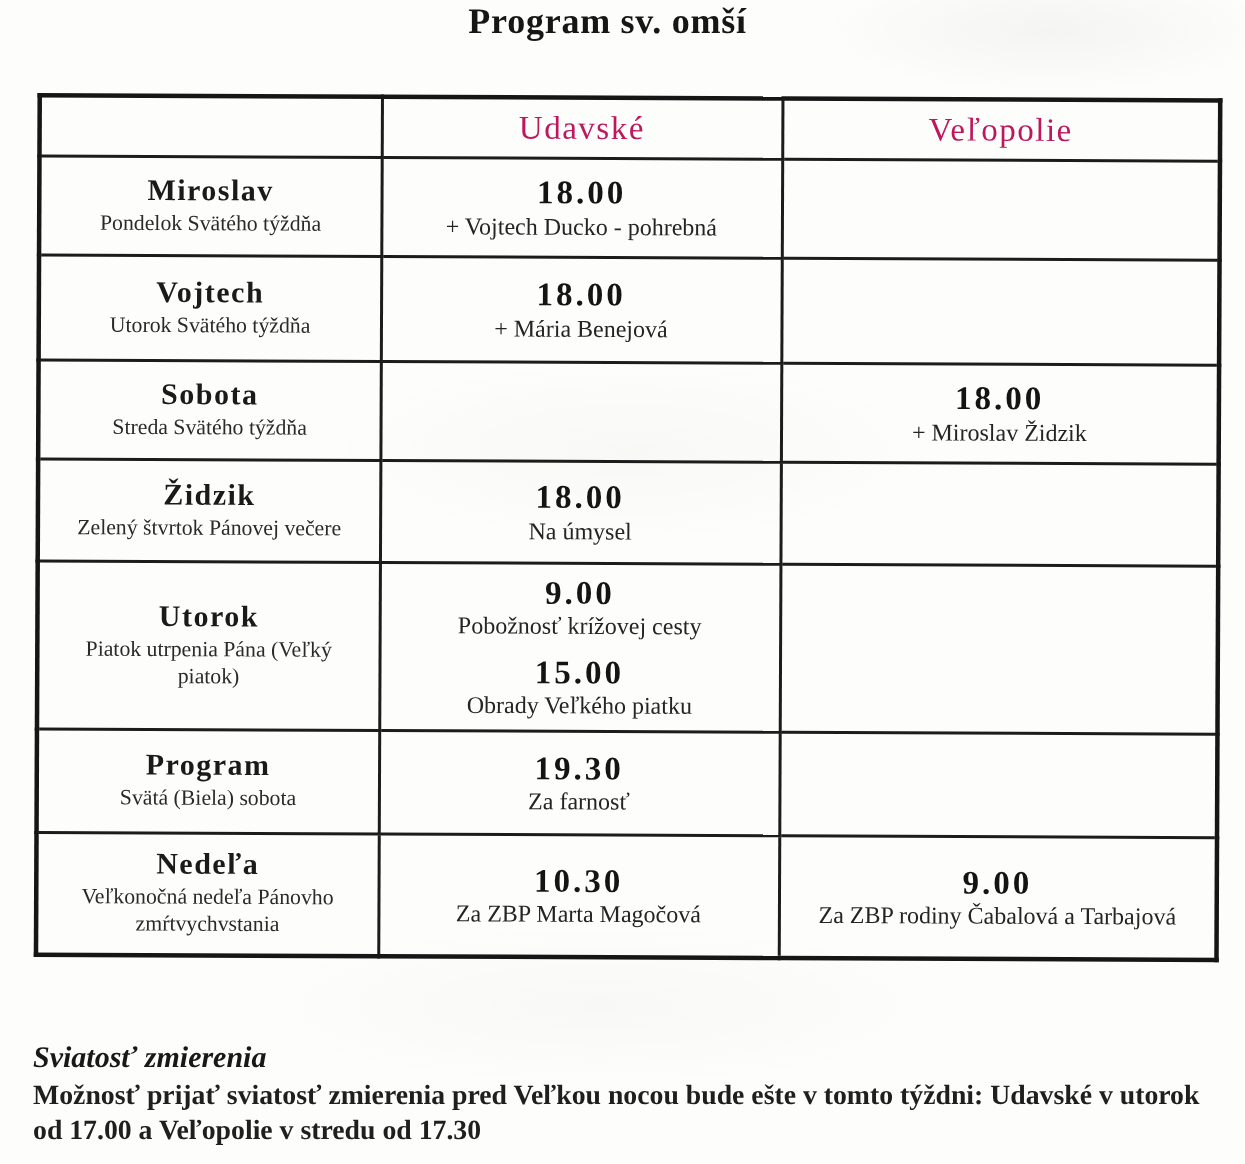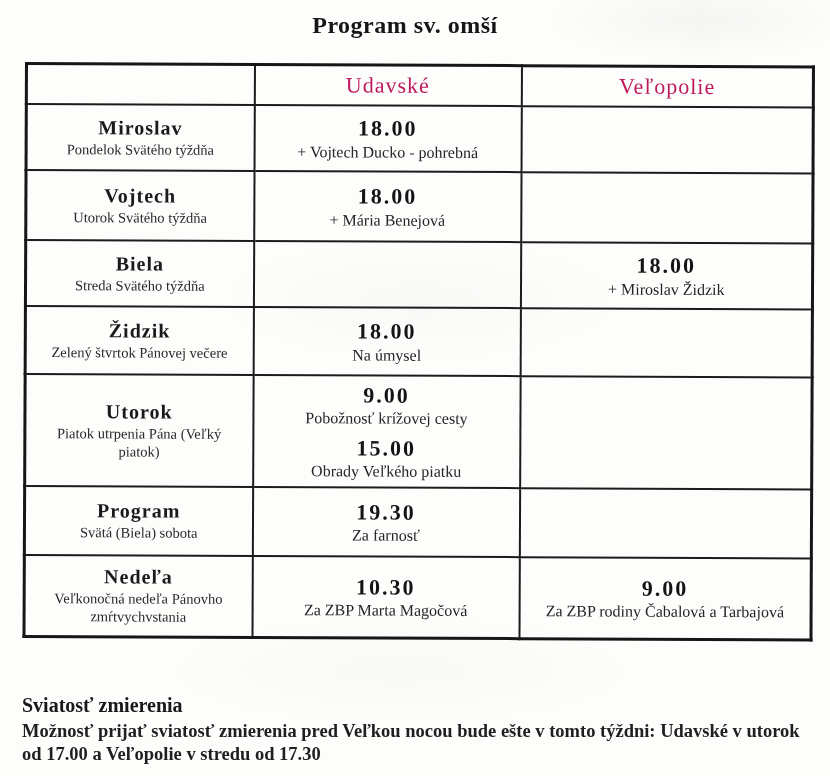--- a/index.html
+++ b/index.html
@@ -12,21 +12,21 @@
       radial-gradient(ellipse 220px 60px at 700px 20px, rgba(0,0,0,0.035), transparent 70%),
       radial-gradient(ellipse 300px 90px at 420px 300px, rgba(0,0,0,0.02), transparent 70%),
       radial-gradient(ellipse 350px 80px at 400px 670px, rgba(0,0,0,0.018), transparent 70%),
       #fdfdfc;
     font-family: "Liberation Serif", "DejaVu Serif", serif;
     color: #1b1b1b;
   }
   .page { position: relative; width: 830px; height: 776px; }
 
   
-  .title-block { text-align: center; padding-top: 12px; width: 560px; margin: 0 auto 0 125px; }
+  .title-block { text-align: center; padding-top: 2px; width: 560px; margin: 0 auto 0 125px; }
   .doc-title {
     font-size: 24px;
     font-weight: bold;
     letter-spacing: 0.5px;
     margin: 0;
     color: #161616;
   }
   .doc-subtitle {
     font-size: 20px;
     letter-spacing: 1.5px;
@@ -96,20 +96,21 @@
   tr.r5 { height: 69px; }
   tr.r6 { height: 81px; }
 
   
   .footer-block { position: absolute; left: 22px; top: 694px; width: 800px; }
   .footer-heading {
     font-size: 20px;
     font-weight: bold;
     margin: 0 0 3px 0;
     color: #181818;
+    font-style: italic;
   }
   .footer-text {
     font-size: 18.5px;
     margin: 0;
     line-height: 1.27;
     color: #1f1f1f;
     font-weight: bold;
   }
 </style>
 </head>
@@ -160,21 +161,21 @@
             <div class="mass-entry">
               <div class="mass-time">18.00</div>
               <div class="mass-note">+ Mária Benejová</div>
             </div>
           </td>
           <td></td>
         </tr>
 
         <tr class="r2">
           <td>
-            <div class="day-name">Biela</div>
+            <div class="day-name">Sobota</div>
             <div class="day-note">Streda Svätého týždňa</div>
           </td>
           <td></td>
           <td>
             <div class="mass-entry">
               <div class="mass-time">18.00</div>
               <div class="mass-note">+ Miroslav Židzik</div>
             </div>
           </td>
         </tr>

